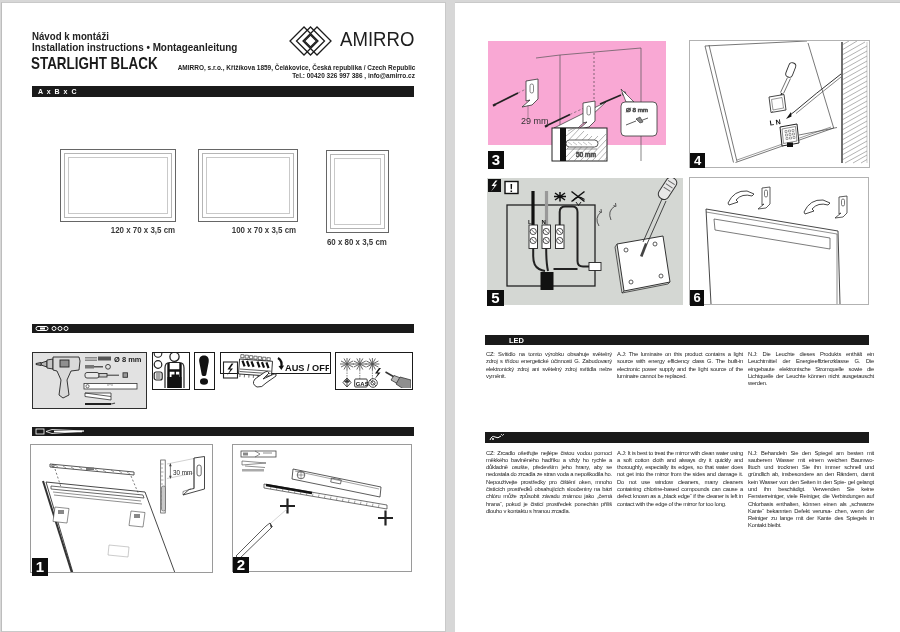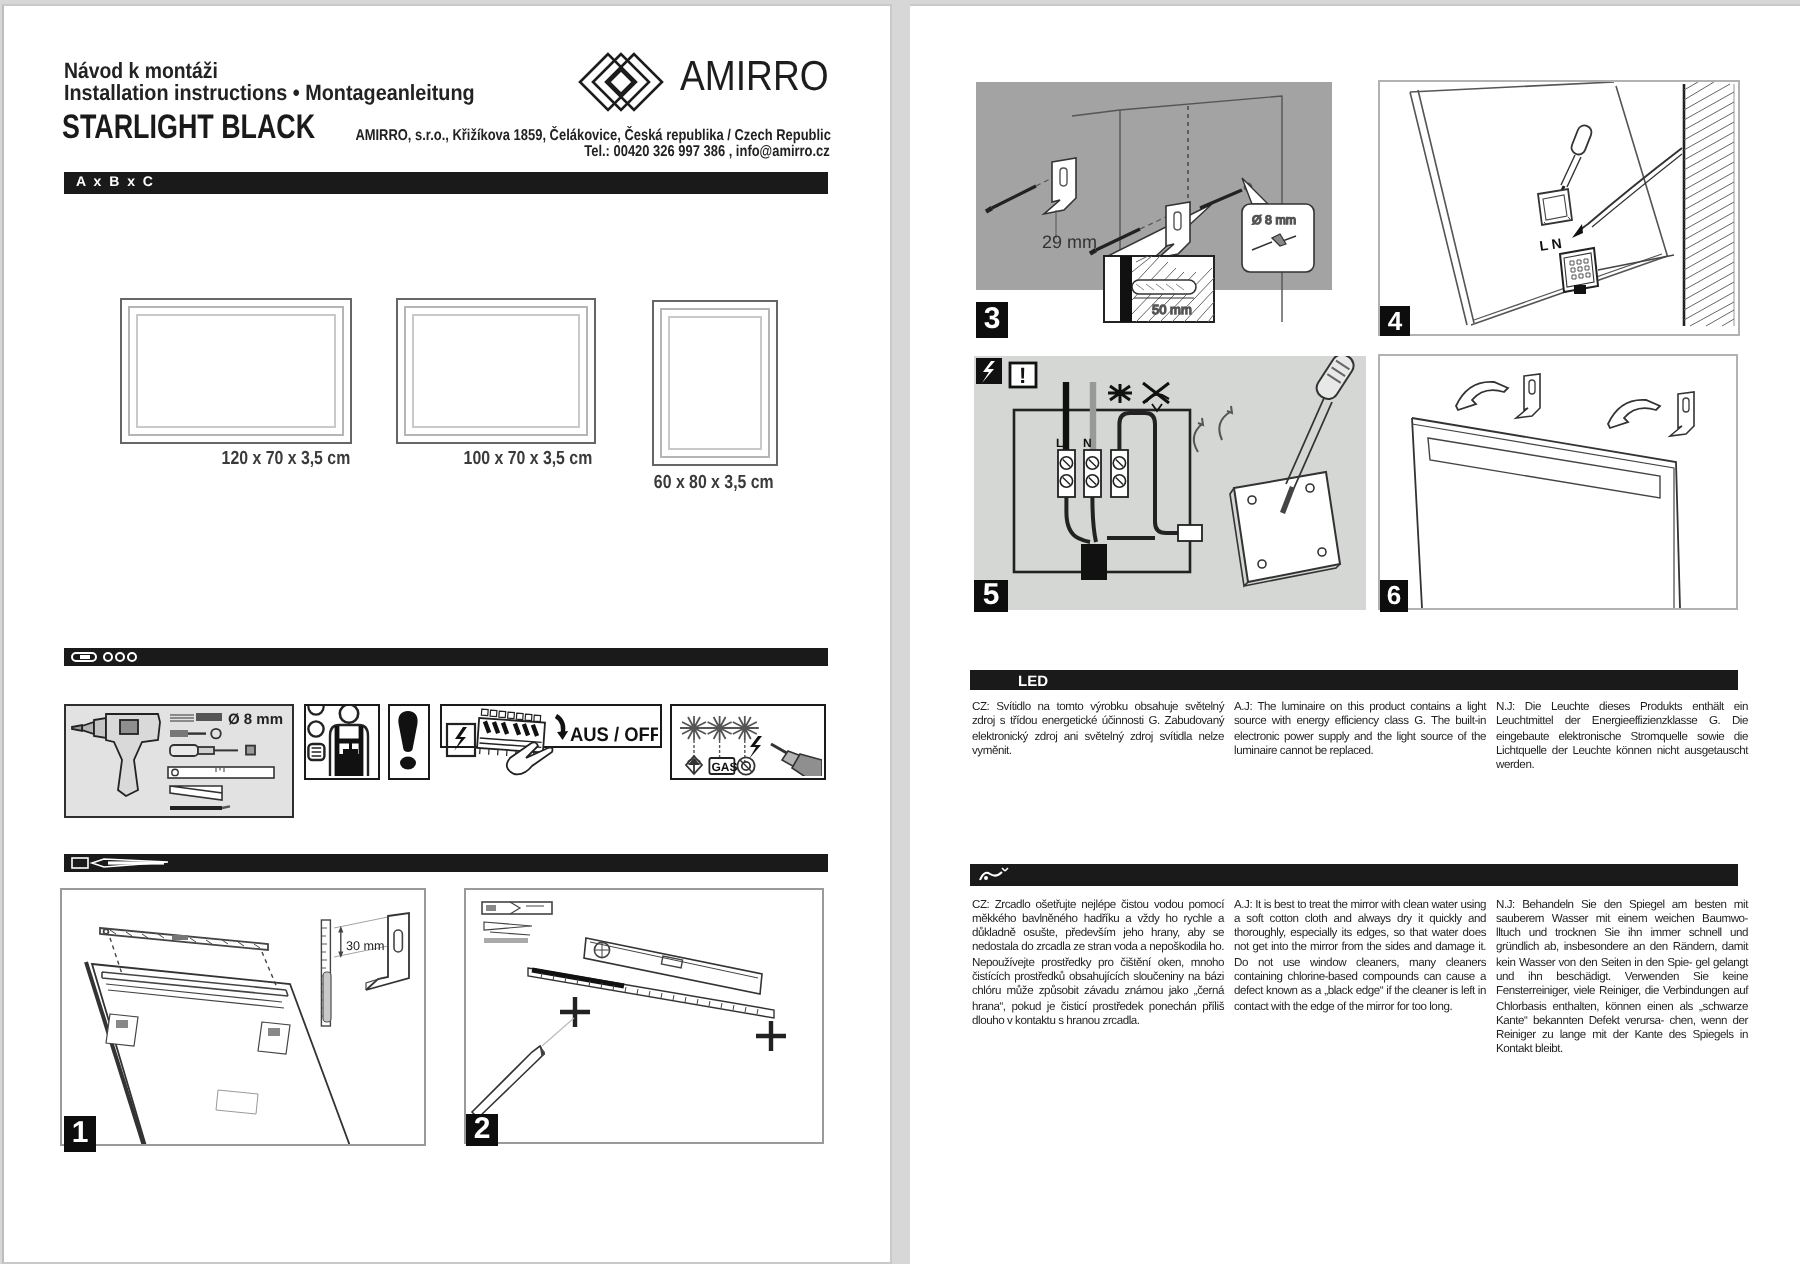--- a/index.html
+++ b/index.html
@@ -260,21 +260,21 @@
 
     <path d="M54 64 L38 78" stroke="#bbb" stroke-width="0.6"></path>
     <path d="M3 111 L33 81 L37 78 L39 82 L36 85 L6 114 Z" fill="#fff" stroke="#333" stroke-width="0.8"></path>
     <path d="M37 78 L39 82" stroke="#333"></path>
     <path d="M37.5 79.5 L39 81 L39 82 L38 82.5 Z" fill="#333"></path>
   </g>
 </svg>
 </div>
 <div class="badge" style="left:233px;top:556.5px;width:16px;height:16px;line-height:16px;">2</div>
 
-<div class="abs" style="left:488px;top:41px;width:178px;height:104px;background:#a3a3a3;">
+<div class="abs" style="left:488px;top:41px;width:178px;height:104px;background:#f9a8d4;">
 <svg width="178" height="128" viewBox="0 0 178 128">
   <g fill="none" stroke="#555" stroke-width="0.7">
 
     <path d="M48 17 L72 14 L153 7 L153 120 M72 14 L72 90"></path>
     <path d="M106 12 V80" stroke-dasharray="2,2" stroke-width="0.6" stroke="#333"></path>
 
     <path d="M8 63 L30 52" stroke="#222" stroke-width="1.6"></path>
     <path d="M8 63 l-3 1.8" stroke="#222" stroke-width="2.2"></path>
     <path d="M30 52 L48 43" stroke-dasharray="2.5,2" stroke-width="0.6"></path>
 

